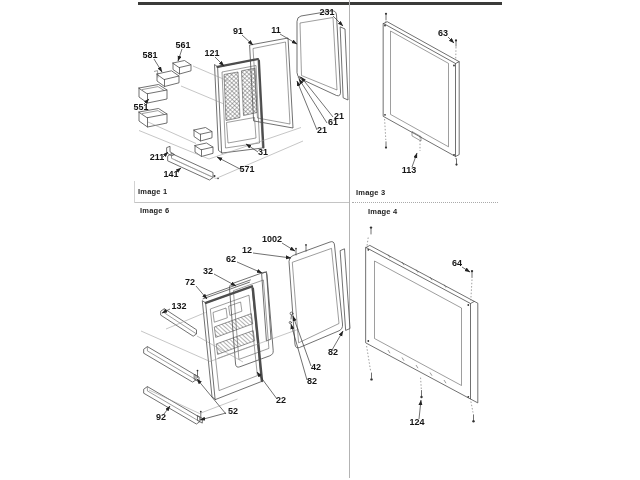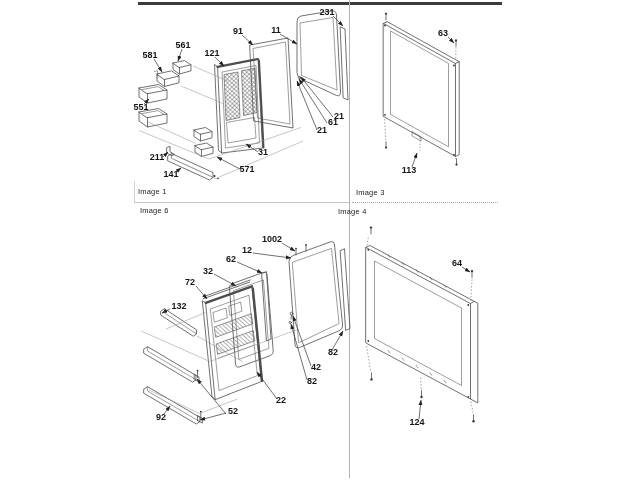--- a/index.html
+++ b/index.html
@@ -3,25 +3,25 @@
 <meta charset="utf-8">
 <style>
   html,body{margin:0;padding:0;background:#ffffff;}
   body{width:640px;height:480px;position:relative;font-family:"Liberation Sans",sans-serif;}
   .canvas{position:absolute;left:0;top:0;width:640px;height:480px;background:#fff;overflow:hidden;}
   .topbar{position:absolute;left:138px;top:2px;width:364px;height:3px;background:#3b3b39;}
   .vdiv{position:absolute;left:349px;top:0;width:1px;height:478px;background:#b3b3b3;}
   .hdiv-left{position:absolute;left:135px;top:202px;width:214px;height:1px;background:#c4c4c4;}
   .hdiv-right{position:absolute;left:352px;top:202px;width:146px;height:0;border-top:1px dotted #aaaaaa;}
   .ltick{position:absolute;left:134px;top:181px;width:1px;height:22px;background:#d2d2d2;}
-  .caption{position:absolute;font-size:7.5px;font-weight:normal;color:#222;letter-spacing:.2px;white-space:nowrap;}
+  .caption{position:absolute;font-size:7.5px;font-weight:bold;color:#222;letter-spacing:.2px;white-space:nowrap;}
   .cap1{left:138px;top:187px;}
   .cap2{left:140px;top:206px;}
   .cap3{left:356px;top:188px;text-align:right;}
-  .cap4{left:338px;top:207px;}
+  .cap4{left:368px;top:207px;}
   svg.art{position:absolute;left:0;top:0;}
   .ln{fill:none;stroke:#4d4d4d;stroke-width:0.8;stroke-linejoin:round;stroke-linecap:round;}
   .fin{fill:none;stroke:#4d4d4d;stroke-width:0.55;stroke-linejoin:round;}
   .lt{fill:none;stroke:#979797;stroke-width:0.55;}
   .dot{fill:none;stroke:#777;stroke-width:0.7;stroke-dasharray:1.5 1.8;}
   .scr{fill:#333;stroke:none;}
   .fillh{fill:url(#hx);stroke:#4d4d4d;stroke-width:0.6;}
   .fillh2{fill:url(#hx2);stroke:#4d4d4d;stroke-width:0.6;}
   .fillhx{fill:url(#hx2);stroke:none;}
   .callout{font-family:"Liberation Sans",sans-serif;font-size:9px;font-weight:bold;fill:#151515;text-anchor:middle;dominant-baseline:middle;}

